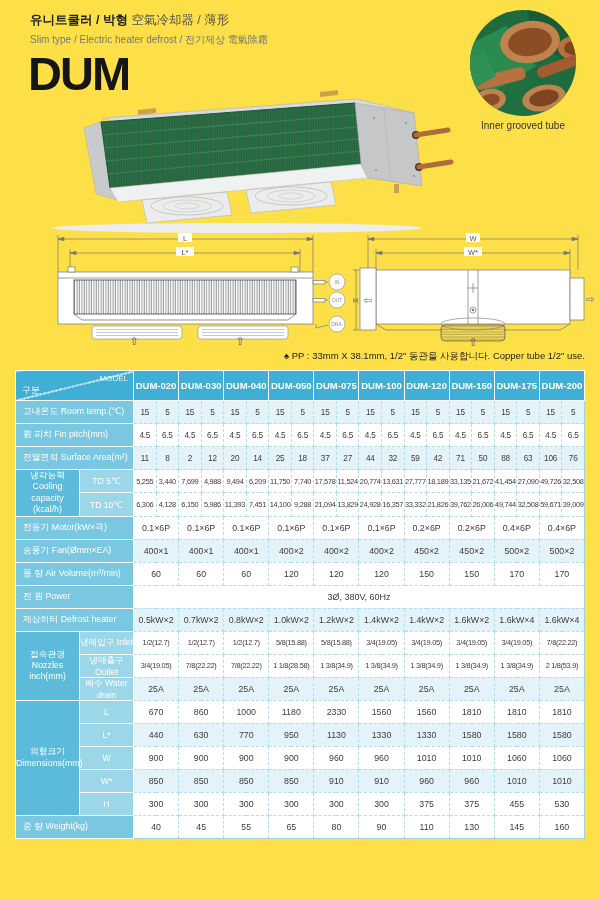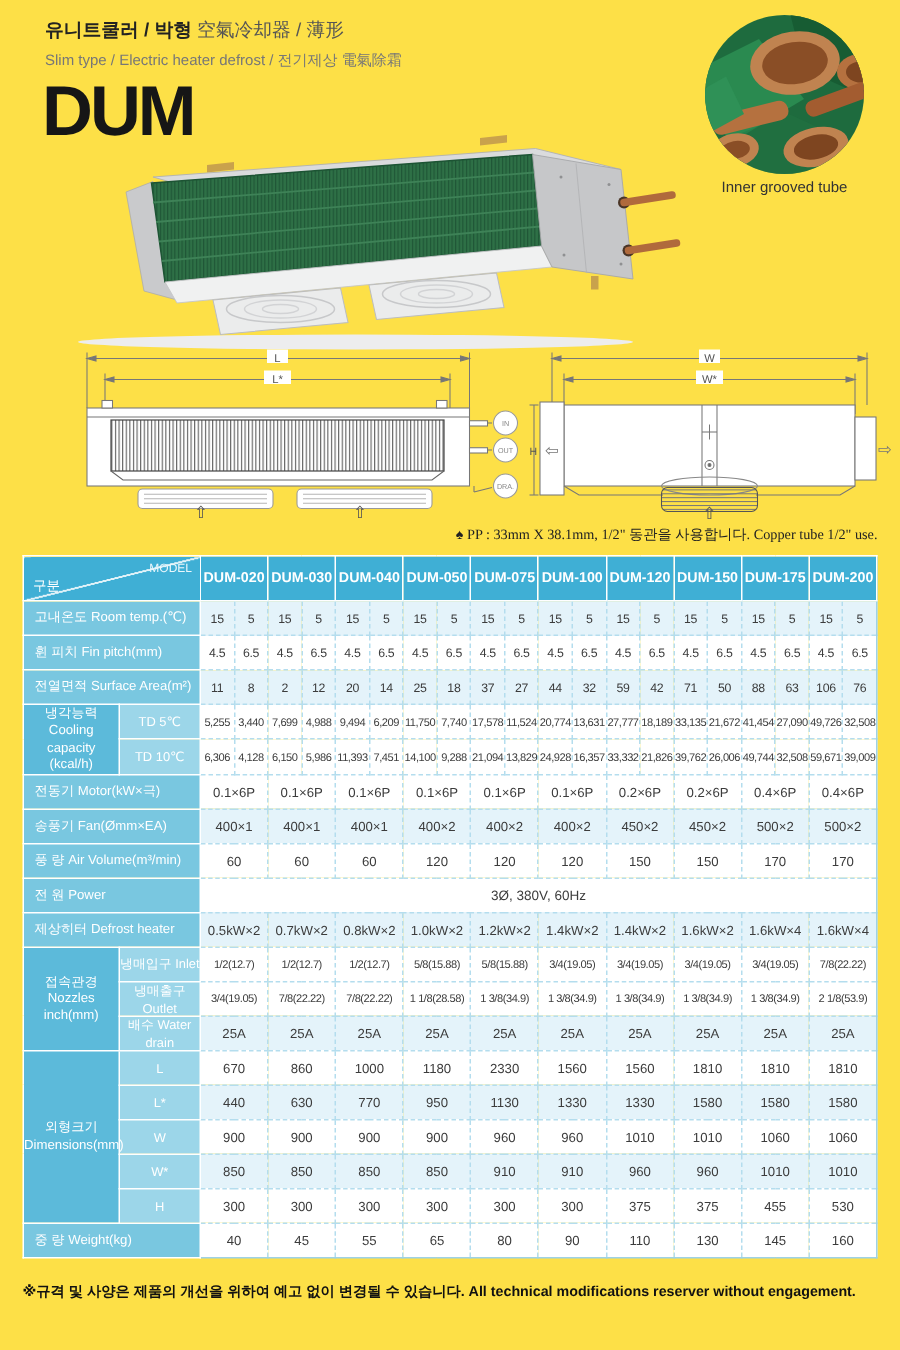--- a/index.html
+++ b/index.html
@@ -15,21 +15,21 @@
         letter-spacing:-2px;color:#161616;}
   
   .tubephoto{position:absolute;left:466px;top:6px;width:114px;height:114px;}
   .tubecap{position:absolute;left:458px;top:120px;width:130px;text-align:center;
            font-size:10px;color:#333;}
   
   .product{position:absolute;left:22px;top:88px;width:446px;height:148px;}
   
   .draw-left{position:absolute;left:28px;top:232px;width:322px;height:116px;}
   .draw-right{position:absolute;left:352px;top:232px;width:244px;height:116px;}
-  .ppnote{position:absolute;right:15px;top:350px;font-size:9.5px;color:#222;font-family:Liberation Serif, serif;}
+  .ppnote{position:absolute;right:15px;top:350px;font-size:9.5px;color:#222;}
   
   .tblwrap{position:absolute;left:15px;top:370px;width:570px;}
   table{border-collapse:collapse;table-layout:fixed;width:570px;border:1px solid #9ed2e6;}
   thead tr{height:30px;}
   tbody tr{height:23px;}
   th,td{padding:0;margin:0;vertical-align:middle;text-align:center;}
   thead th{background:#3fafd5;color:#fff;font-size:9.5px;font-weight:bold;
            border:1px solid #fff;}
   .corner{position:relative;
     background-color:#3fafd5;
@@ -590,16 +590,15 @@
             <td class="data" colspan="2">110</td>
             <td class="data" colspan="2">130</td>
             <td class="data" colspan="2">145</td>
             <td class="data" colspan="2">160</td>
           </tr>
         </tbody>
       </table>
   </div>
 
   <div class="foot">
-    <div>※규격 및 사양은 제품의 개선을 위하여 예고 없이 변경될 수 있습니다. All technical modifications reserver without engagement.</div>
   </div>
 
 </div>
 
 </body></html>

